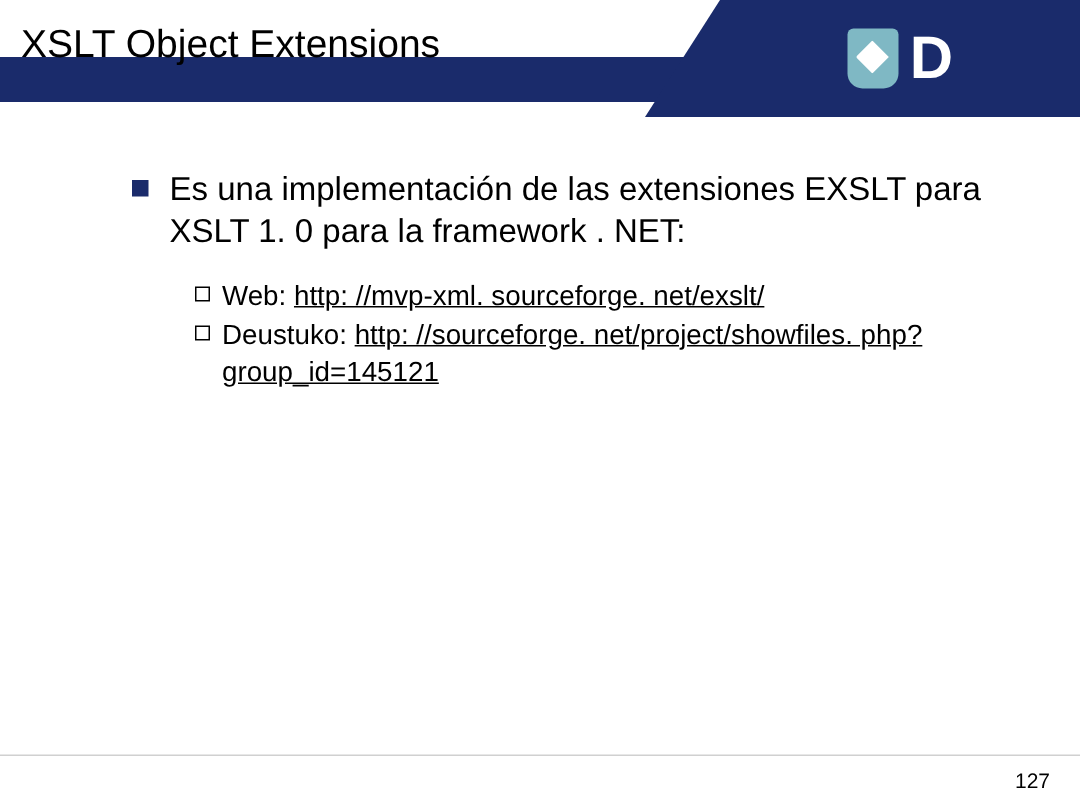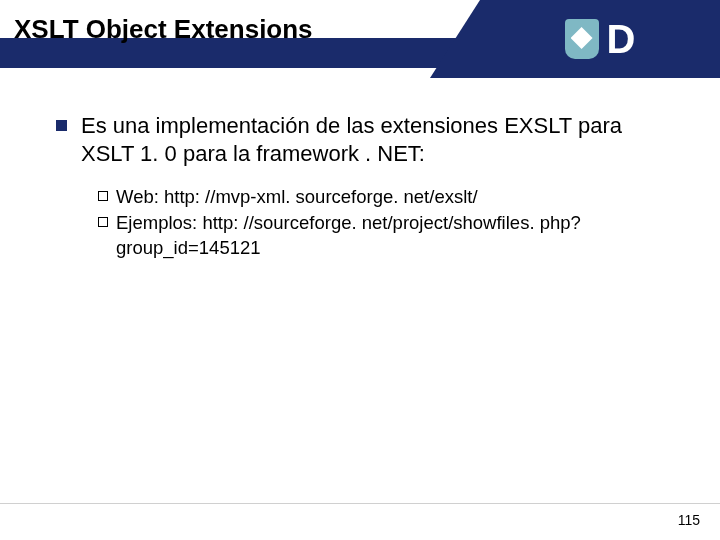--- a/index.html
+++ b/index.html
@@ -22,21 +22,21 @@
     top: 38px;
     width: 498px;
     height: 30px;
     background: #1a2b6b;
   }
   .slide-title {
     position: absolute;
     left: 14px;
     top: 14px;
     font-size: 26px;
-    font-weight: 700;
+    font-weight: 400;
     color: #000;
     z-index: 2;
   }
   .logo-block {
     position: absolute;
     right: 0;
     top: 0;
     width: 240px;
     height: 78px;
     background: #1a2b6b;
@@ -82,21 +82,21 @@
     font-weight: bold;
     color: #fff;
     line-height: 1;
   }
   .uni-text {
     font-size: 9px;
     color: #fff;
     line-height: 1.25;
   }
   .content {
-    padding: 34px 40px 0 56px;
+    padding: 34px 40px 0 88px;
   }
   .bullet-main {
     display: flex;
     align-items: flex-start;
     gap: 14px;
     margin-bottom: 10px;
   }
   .square-marker {
     width: 11px;
     height: 11px;
@@ -123,21 +123,21 @@
     margin-bottom: 0;
   }
   .hollow-marker {
     width: 10px;
     height: 10px;
     border: 1.4px solid #000;
     flex-shrink: 0;
     margin-top: 7px;
   }
   .sub-body { flex: 1; }
-  .u { }
+  .u { text-decoration: underline; }
   .page-num {
     position: absolute;
     right: 20px;
     bottom: 12px;
     font-size: 14px;
     color: #000;
   }
   .footer-line {
     position: absolute;
     left: 0;
@@ -174,23 +174,23 @@
     <div class="sub-item">
       <div class="hollow-marker"></div>
       <div class="sub-body">
         <span>Web: </span><span class="u">http: //mvp-xml. sourceforge. net/exslt/</span>
       </div>
     </div>
 
     <div class="sub-item">
       <div class="hollow-marker"></div>
       <div class="sub-body">
-        <span>Ejemplos: </span><span class="u">http: //sourceforge. net/project/showfiles. php? group_id=145121</span>
+        <span>Deustuko: </span><span class="u">http: //sourceforge. net/project/showfiles. php? group_id=145121</span>
       </div>
     </div>
 
 
 
   </div>
 </div>
 
 <div class="footer-line"></div>
-<div class="page-num">115</div>
+<div class="page-num">127</div>
 
 </body></html>

